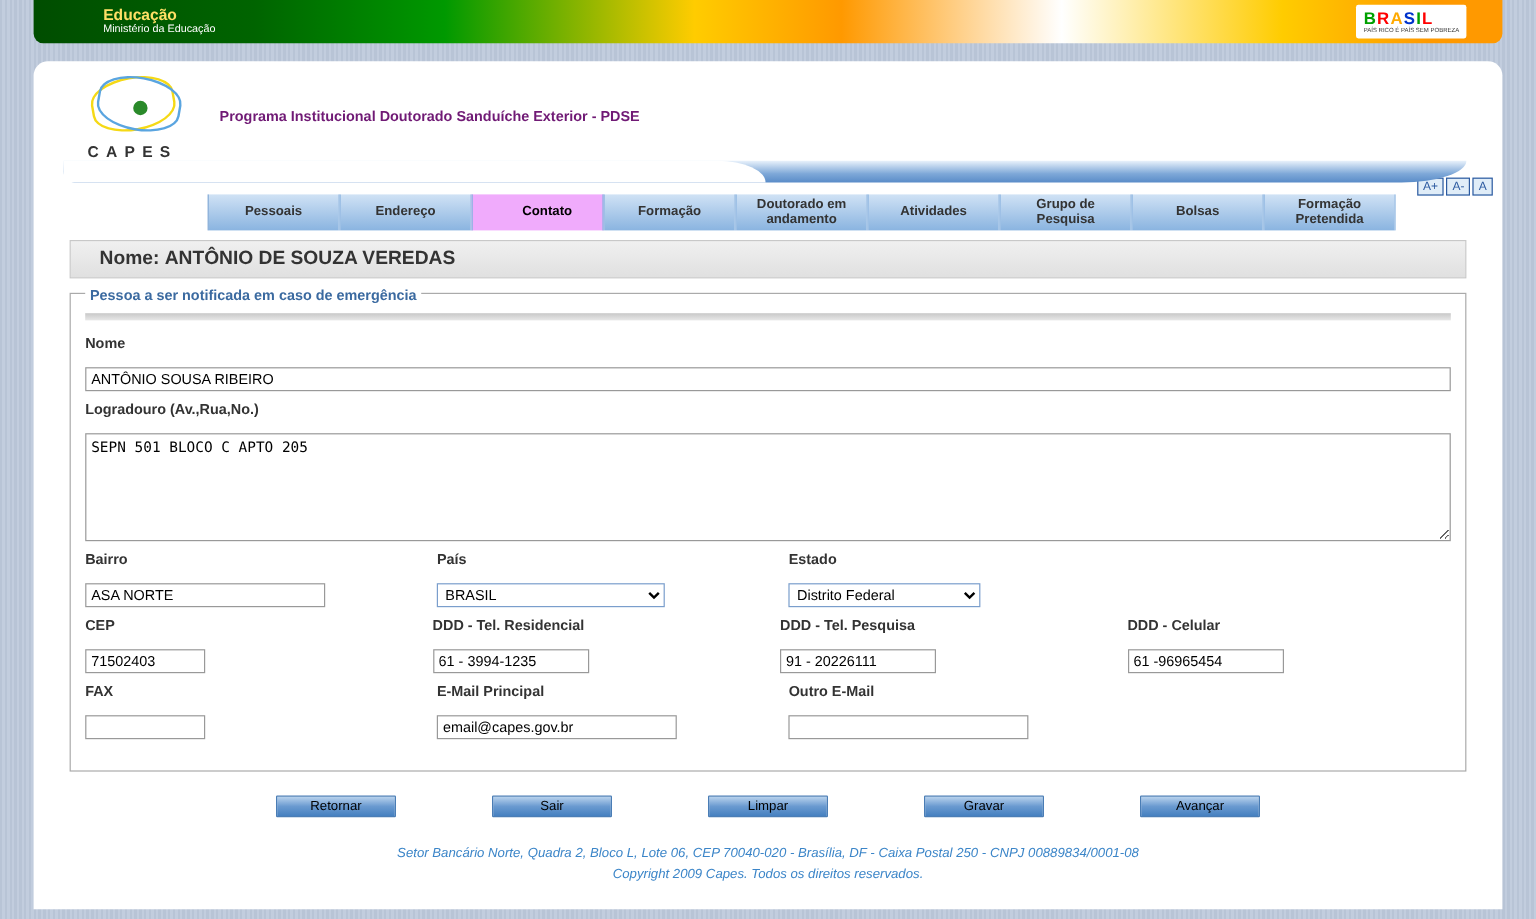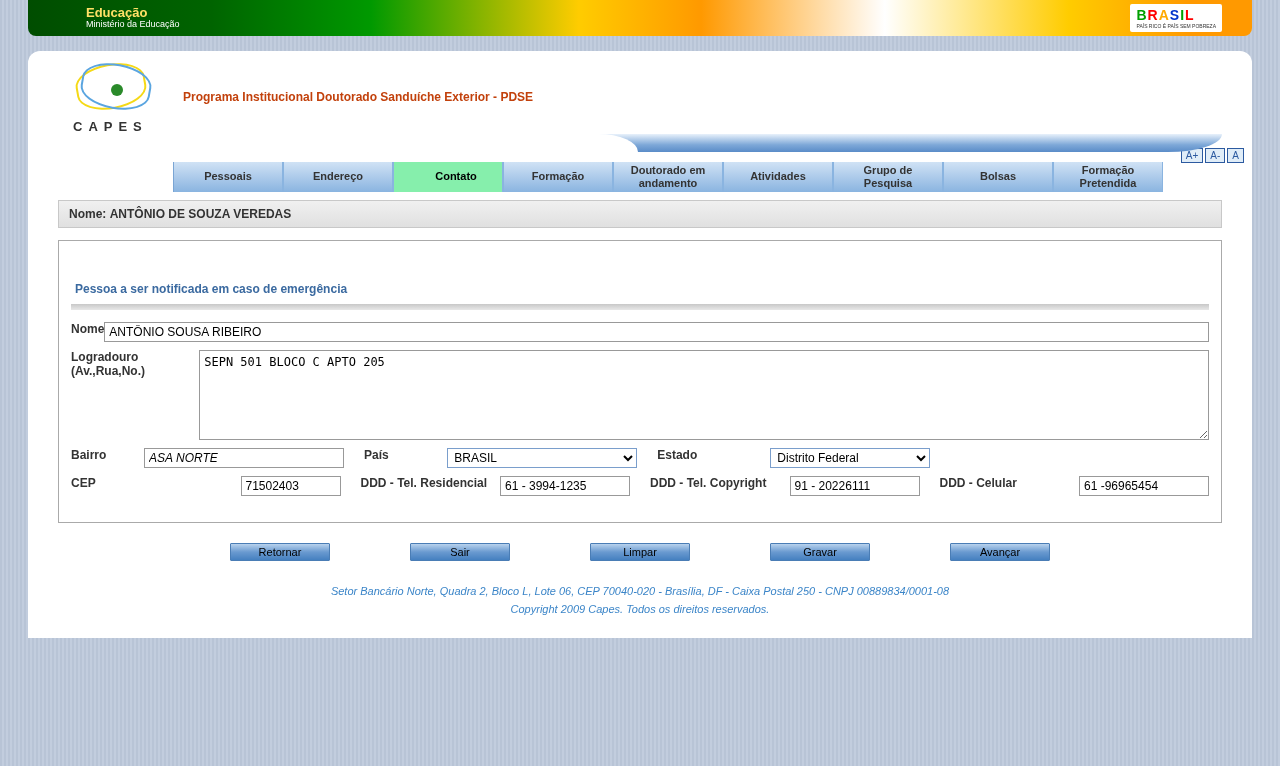--- a/index.html
+++ b/index.html
@@ -37,49 +37,49 @@
   padding:0;
 }
 .header-row { display:flex; align-items:center; padding:8px 40px 0 40px;}
 .capes-logo { width:95px; height:75px; position:relative; margin-right:20px;}
 .capes-rings { position:absolute; top:5px; left:8px;}
 .capes-ring { position:absolute; border:2px solid; border-radius:50% / 40%; width:70px; height:45px;}
 .capes-r1{border-color:#f5d916; transform:rotate(-10deg);}
 .capes-r2{border-color:#5aa5e0; transform:rotate(10deg); left:5px;}
 .capes-dot{position:absolute; width:12px; height:12px; background:#2a8a2a; border-radius:50%; top:20px; left:35px;}
 .capes-text{position:absolute; bottom:0; left:5px; font-size:13px; letter-spacing:6px; font-weight:bold; color:#333;}
-.program-title { font-size:12px; font-weight:bold; color:#c2410c; flex:1;}
+.program-title { font-size:12px; font-weight:bold; color:#701a75; flex:1;}
 .font-controls { position:absolute; right:36px; top:148px; display:flex; gap:2px;}
 .font-btn { border:1px solid #2c5aa0; color:#2c5aa0; background:#e0edf8; font-size:10px; padding:1px 4px; cursor:pointer;}
 
 .wave-divider { height:18px; background:linear-gradient(180deg,#e8f1fb 0%, #7ea8d8 60%, #5a8cc8 100%); border-radius:0 0 60px 10px / 0 0 20px 10px; margin:0 30px 0 25px; position:relative;}
 .wave-white{ position:absolute; bottom:0; left:0; right:50%; height:18px; background:#fff; border-radius:0 40px 0 0 / 0 18px 0 0;}
 
 .tabs { display:flex; margin:10px 30px 0 145px;align-items:center;}
 .tab { flex:0 0 110px; text-align:center; padding:6px 4px; font-size:11px; font-weight:bold; color:#333; background:linear-gradient(180deg,#d0e2f5 0%, #8ab4e0 100%); border-left:1px solid #8ab4e0; border-right:1px solid #8ab4e0; cursor:pointer; line-height:1.2; height:30px; display:flex; align-items:center; justify-content:center;}
-.tab.active { background:#86efac; color:#000;padding-left:20px;}
+.tab.active { background:#f0abfc; color:#000;padding-left:20px;}
 .tab:first-child{border-left:1px solid #7aa5d4;}
 
-.name-bar { background:linear-gradient(180deg,#f0f0f0,#e0e0e0); margin:8px 30px 0 30px; padding:6px 10px; border:1px solid #c8c8c8; font-size:12px;}
+.name-bar { background:linear-gradient(180deg,#f0f0f0,#e0e0e0); margin:8px 30px 0 30px; padding:6px 24px; border:1px solid #c8c8c8; font-size:16px;}
 .name-bar-label{font-weight:bold;}
 .name-bar-value{font-weight:bold;}
 
 .fieldset { border:1px solid #aaa; margin:12px 30px 0 30px; padding:8px 12px 18px 12px; position:relative;}
-.legend { color:#3b6aa0; font-weight:bold; font-size:12px; position:relative; top:-14px; background:#fff; padding:0 4px; display:inline-block;margin-top:47px;}
+.legend { color:#3b6aa0; font-weight:bold; font-size:12px; position:relative; top:-14px; background:#fff; padding:0 4px; display:inline-block;}
 .separator-bar { height:6px; background:linear-gradient(180deg,#c8c8c8,#e8e8e8); margin-top:-6px; margin-bottom:12px;}
 
 .form-row { display:flex; gap:20px; margin-bottom:8px;}
-.form-group { display:flex; flex-direction:row; }
+.form-group { display:flex; flex-direction:column;gap:11px; }
 .form-label { font-weight:bold; font-size:12px; margin-bottom:2px; color:#333;}
 .form-input { border:1px solid #999; padding:2px 4px; font-size:12px; font-family:Arial; background:#fff; height:20px;}
 .form-textarea { border:1px solid #999; padding:4px; font-size:12px; font-family:monospace; background:#fff; resize:vertical; height:90px; width:100%;}
 .form-select { border:1px solid #7a9ecc; padding:1px 2px; font-size:12px; background:#fff; height:20px;}
 
 .full-width{ width:100%;}
-.w-200{width:200px;font-style:italic;} .w-230{width:230px;} .w-100{width:100px;} .w-130{width:130px;}
+.w-200{width:200px;} .w-230{width:230px;} .w-100{width:100px;} .w-130{width:130px;}
 .col-quarter{width:24%;justify-content:space-between;}
 
 .button-row { display:flex; justify-content:center; gap:80px; margin:20px 30px 10px 30px;}
 .btn { background:linear-gradient(180deg,#b8d2ed 0%, #6a9ad0 50%, #4580c0 100%); border:1px solid #4a7db5; color:#000; font-size:11px; padding:2px 0; width:100px; cursor:pointer; border-radius:1px;}
 
 .footer { text-align:center; color:#3b85c8; font-style:italic; font-size:11px; padding:12px 30px 20px 30px; line-height:1.6;}
 </style>
 </head>
 <body>
 
@@ -173,29 +173,43 @@
     <div class="form-row">
       <div class="form-group col-quarter">
         <label class="form-label">CEP</label>
         <input class="form-input w-100" value="71502403" style="">
       </div>
       <div class="form-group col-quarter">
         <label class="form-label">DDD - Tel. Residencial</label>
         <input class="form-input w-130" value="61 - 3994-1235" style="">
       </div>
       <div class="form-group col-quarter">
-        <label class="form-label">DDD - Tel. Copyright</label>
+        <label class="form-label">DDD - Tel. Pesquisa</label>
         <input class="form-input w-130" value="91 - 20226111" style="">
       </div>
       <div class="form-group col-quarter">
         <label class="form-label">DDD - Celular</label>
         <input class="form-input w-130" value="61 -96965454" style="">
       </div>
     </div>
 
+    <div class="form-row">
+      <div class="form-group col-quarter">
+        <label class="form-label">FAX</label>
+        <input class="form-input w-100" value="" style="">
+      </div>
+      <div class="form-group col-quarter">
+        <label class="form-label">E-Mail Principal</label>
+        <input class="form-input w-200" value="email@capes.gov.br" style="">
+      </div>
+      <div class="form-group col-quarter">
+        <label class="form-label">Outro E-Mail</label>
+        <input class="form-input w-200" value="" style="">
+      </div>
+    </div>
 
   </div>
 
   <div class="button-row">
     <button class="btn">Retornar</button>
     <button class="btn">Sair</button>
     <button class="btn">Limpar</button>
     <button class="btn">Gravar</button>
     <button class="btn">Avançar</button>
   </div>

